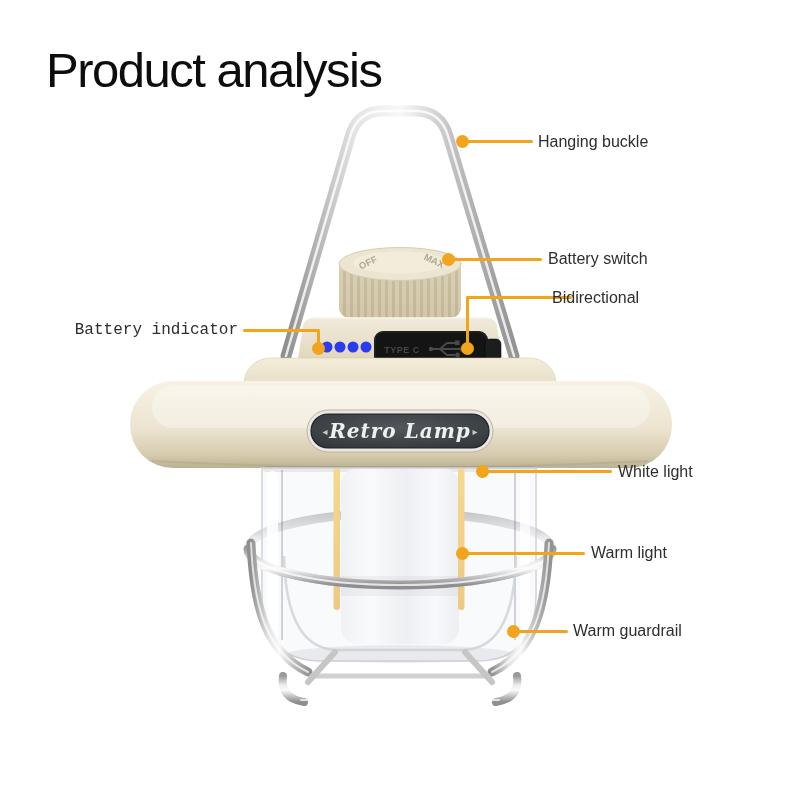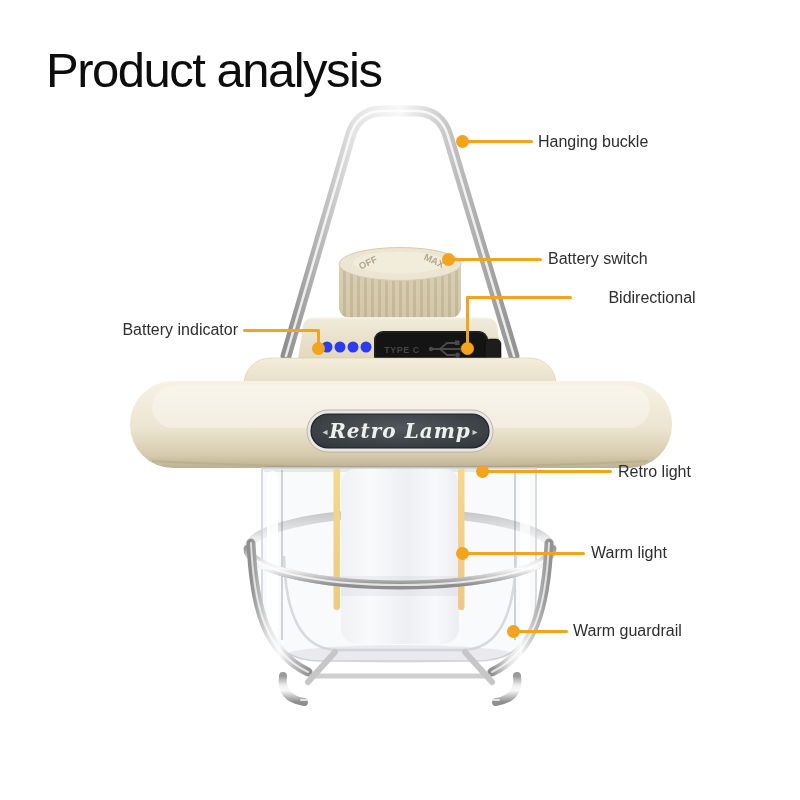--- a/index.html
+++ b/index.html
@@ -18,22 +18,22 @@
     color:var(--title);white-space:nowrap;
   }
   #lantern-svg{position:absolute;left:0;top:0;}
   .lbl{
     position:absolute;font-size:16px;line-height:26px;
     color:var(--label);white-space:nowrap;
   }
   .lh{position:absolute;height:3px;border-radius:2px;background:var(--accent);}
   .lv{position:absolute;width:3px;border-radius:2px;background:var(--accent);}
   .dot{position:absolute;width:13px;height:13px;border-radius:50%;background:var(--accent);}
-  .lbl.center{text-align:center;line-height:28px;}
-  .lbl.right{text-align:right;}
+  .lbl.center{text-align:left;line-height:28px;}
+  .lbl.right{text-align:right;font-family:Liberation Mono, monospace;}
 </style>
 </head>
 <body style="--accent: #F2A41D; --label: #2E2E2E; --title: #0D0D0D; --led: #2B3BEF;">
 
 <div id="title">Product analysis</div>
 
 <svg id="lantern-svg" width="800" height="800" viewBox="0 0 800 800" xmlns="http://www.w3.org/2000/svg">
   <defs>
     <linearGradient id="chromeH" x1="0" y1="0" x2="1" y2="0">
       <stop offset="0" stop-color="#8f8f8f"></stop>
@@ -206,21 +206,21 @@
 <div>
   <div class="lbl right" style="left:58px;top:317px;width:180px">Battery indicator</div>
   <div class="lh" style="left:243px;top:329px;width:77px"></div>
   <div class="lv" style="left:317px;top:330px;height:14px"></div>
   <div class="dot" style="left:312px;top:341.5px"></div>
 </div>
 
 <div>
   <div class="dot" style="left:475.5px;top:464.5px"></div>
   <div class="lh" style="left:482px;top:469.5px;width:130px"></div>
-  <div class="lbl" style="left:618px;top:459px">Retro light</div>
+  <div class="lbl" style="left:618px;top:459px">White light</div>
 </div>
 
 <div>
   <div class="dot" style="left:455.5px;top:546.5px"></div>
   <div class="lh" style="left:462px;top:551.5px;width:123px"></div>
   <div class="lbl" style="left:591px;top:540px">Warm light</div>
 </div>
 
 <div>
   <div class="dot" style="left:506.5px;top:624.5px"></div>

